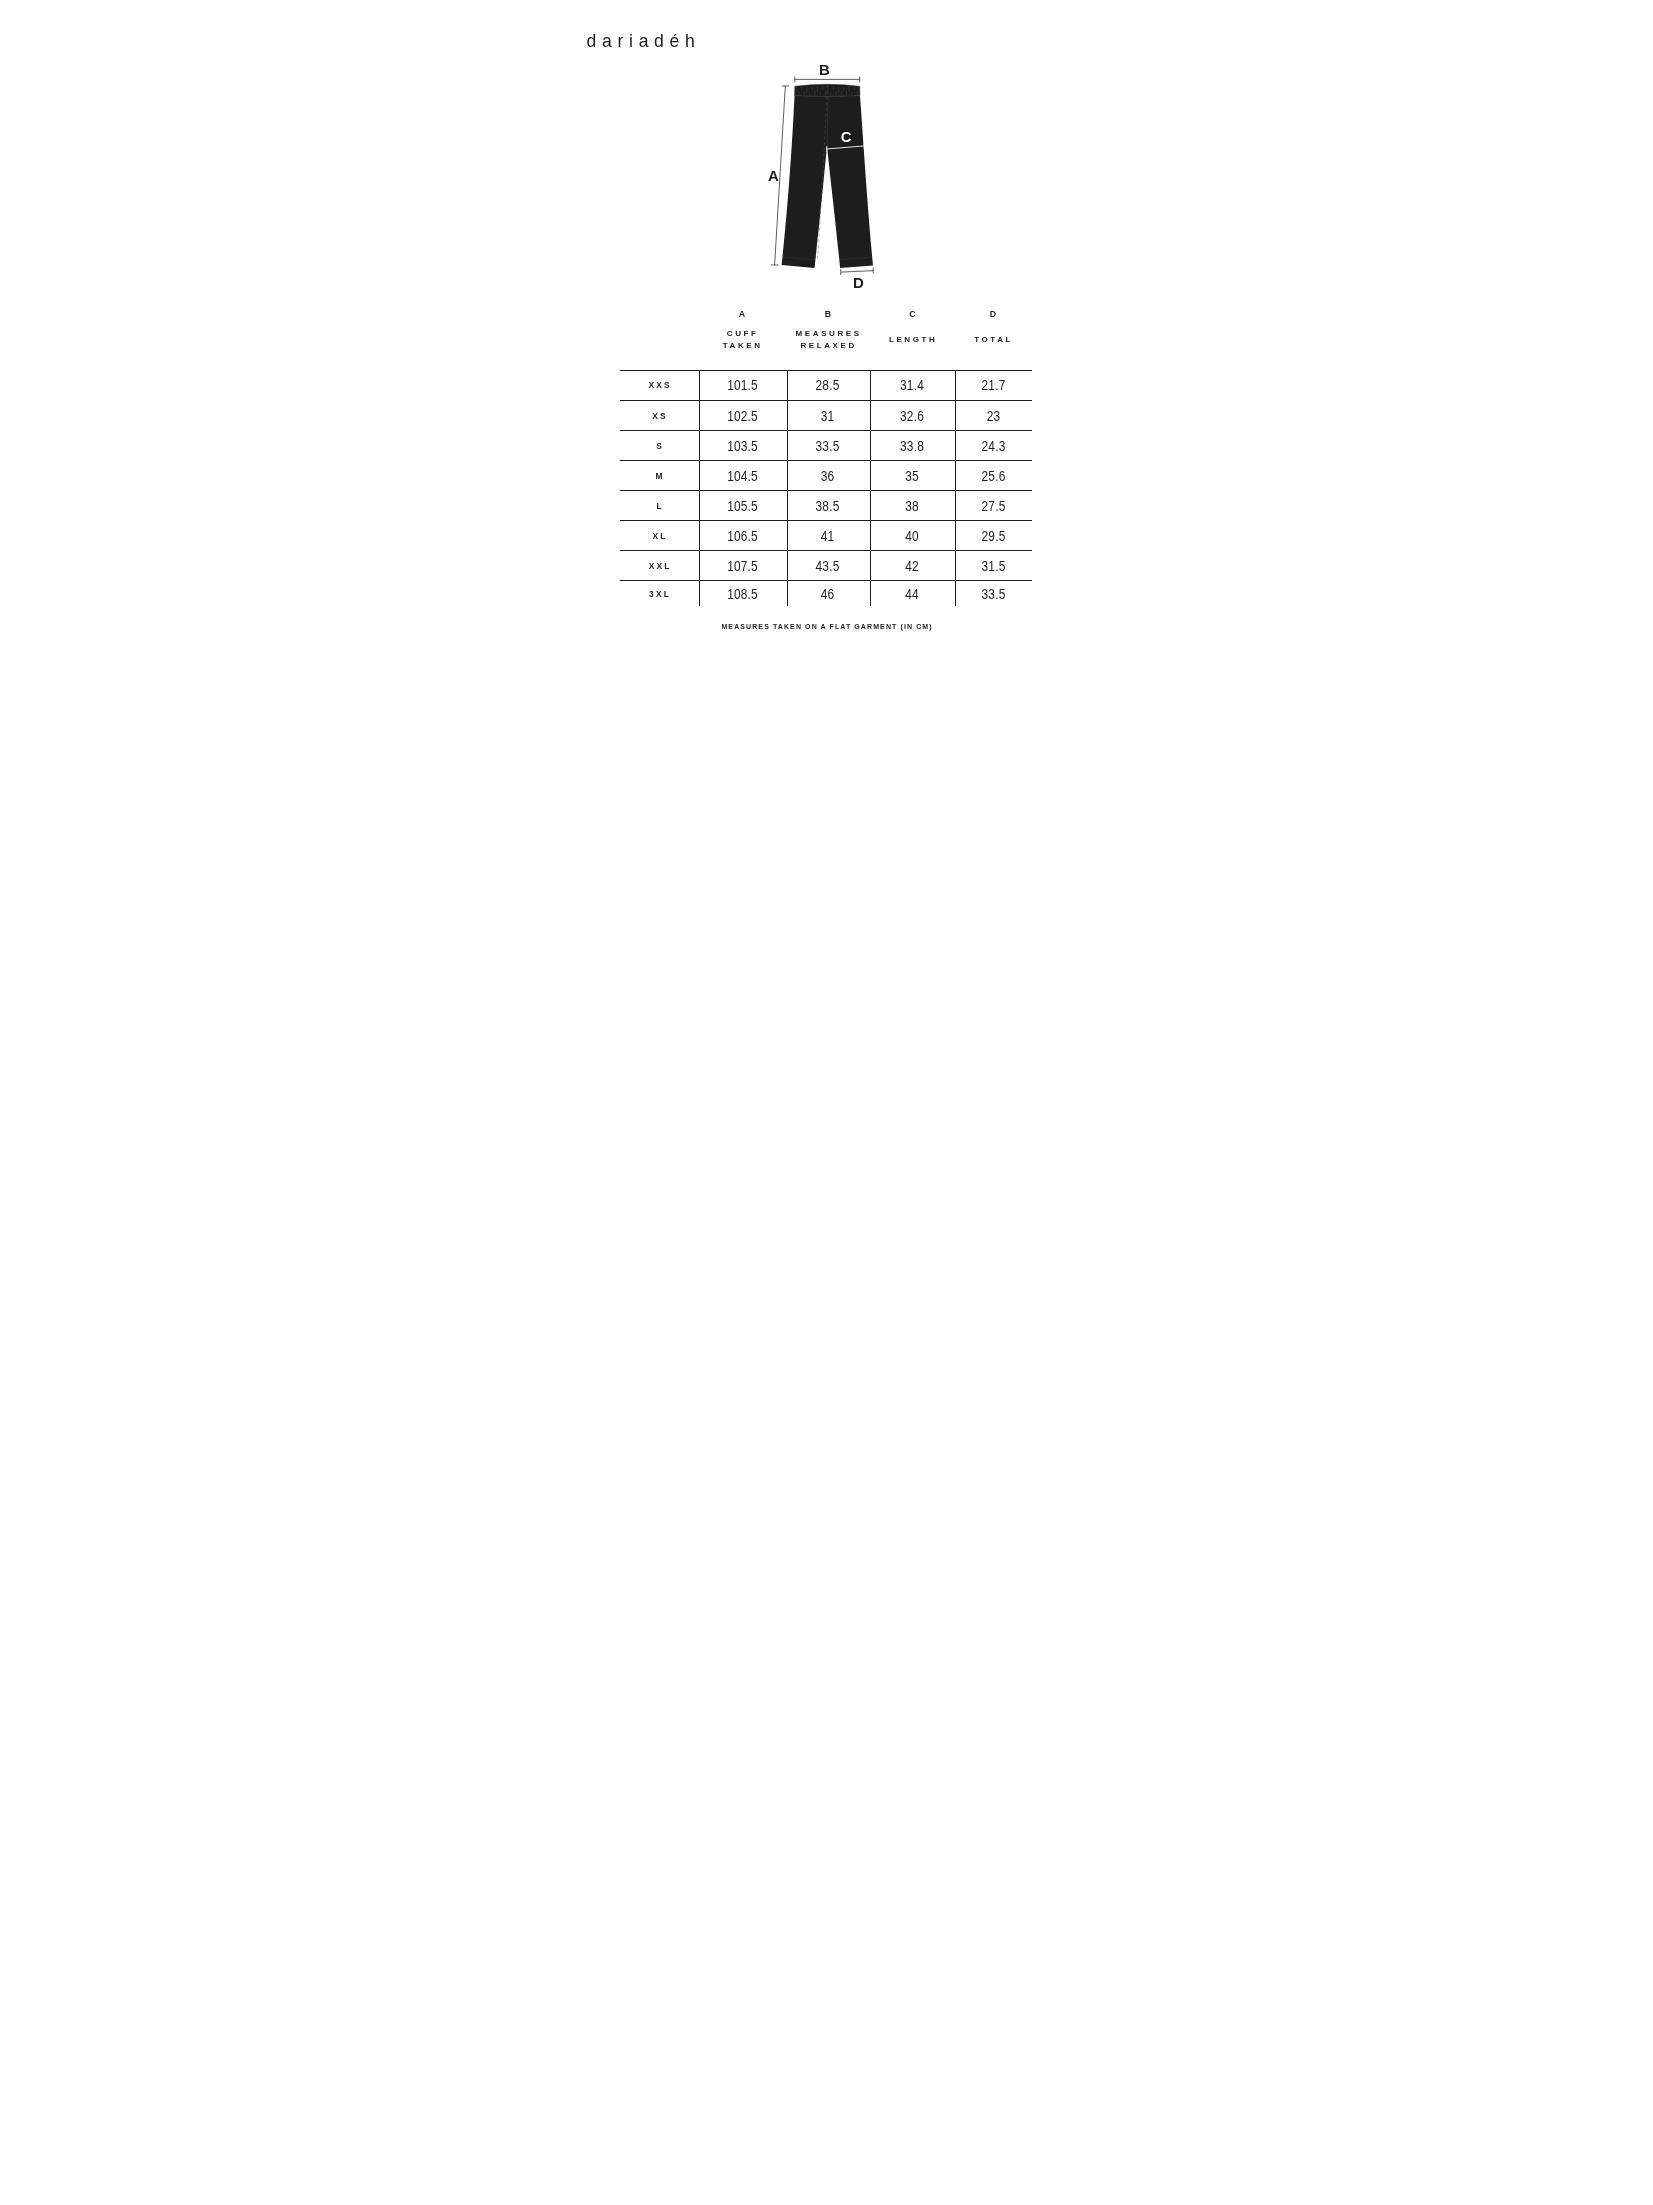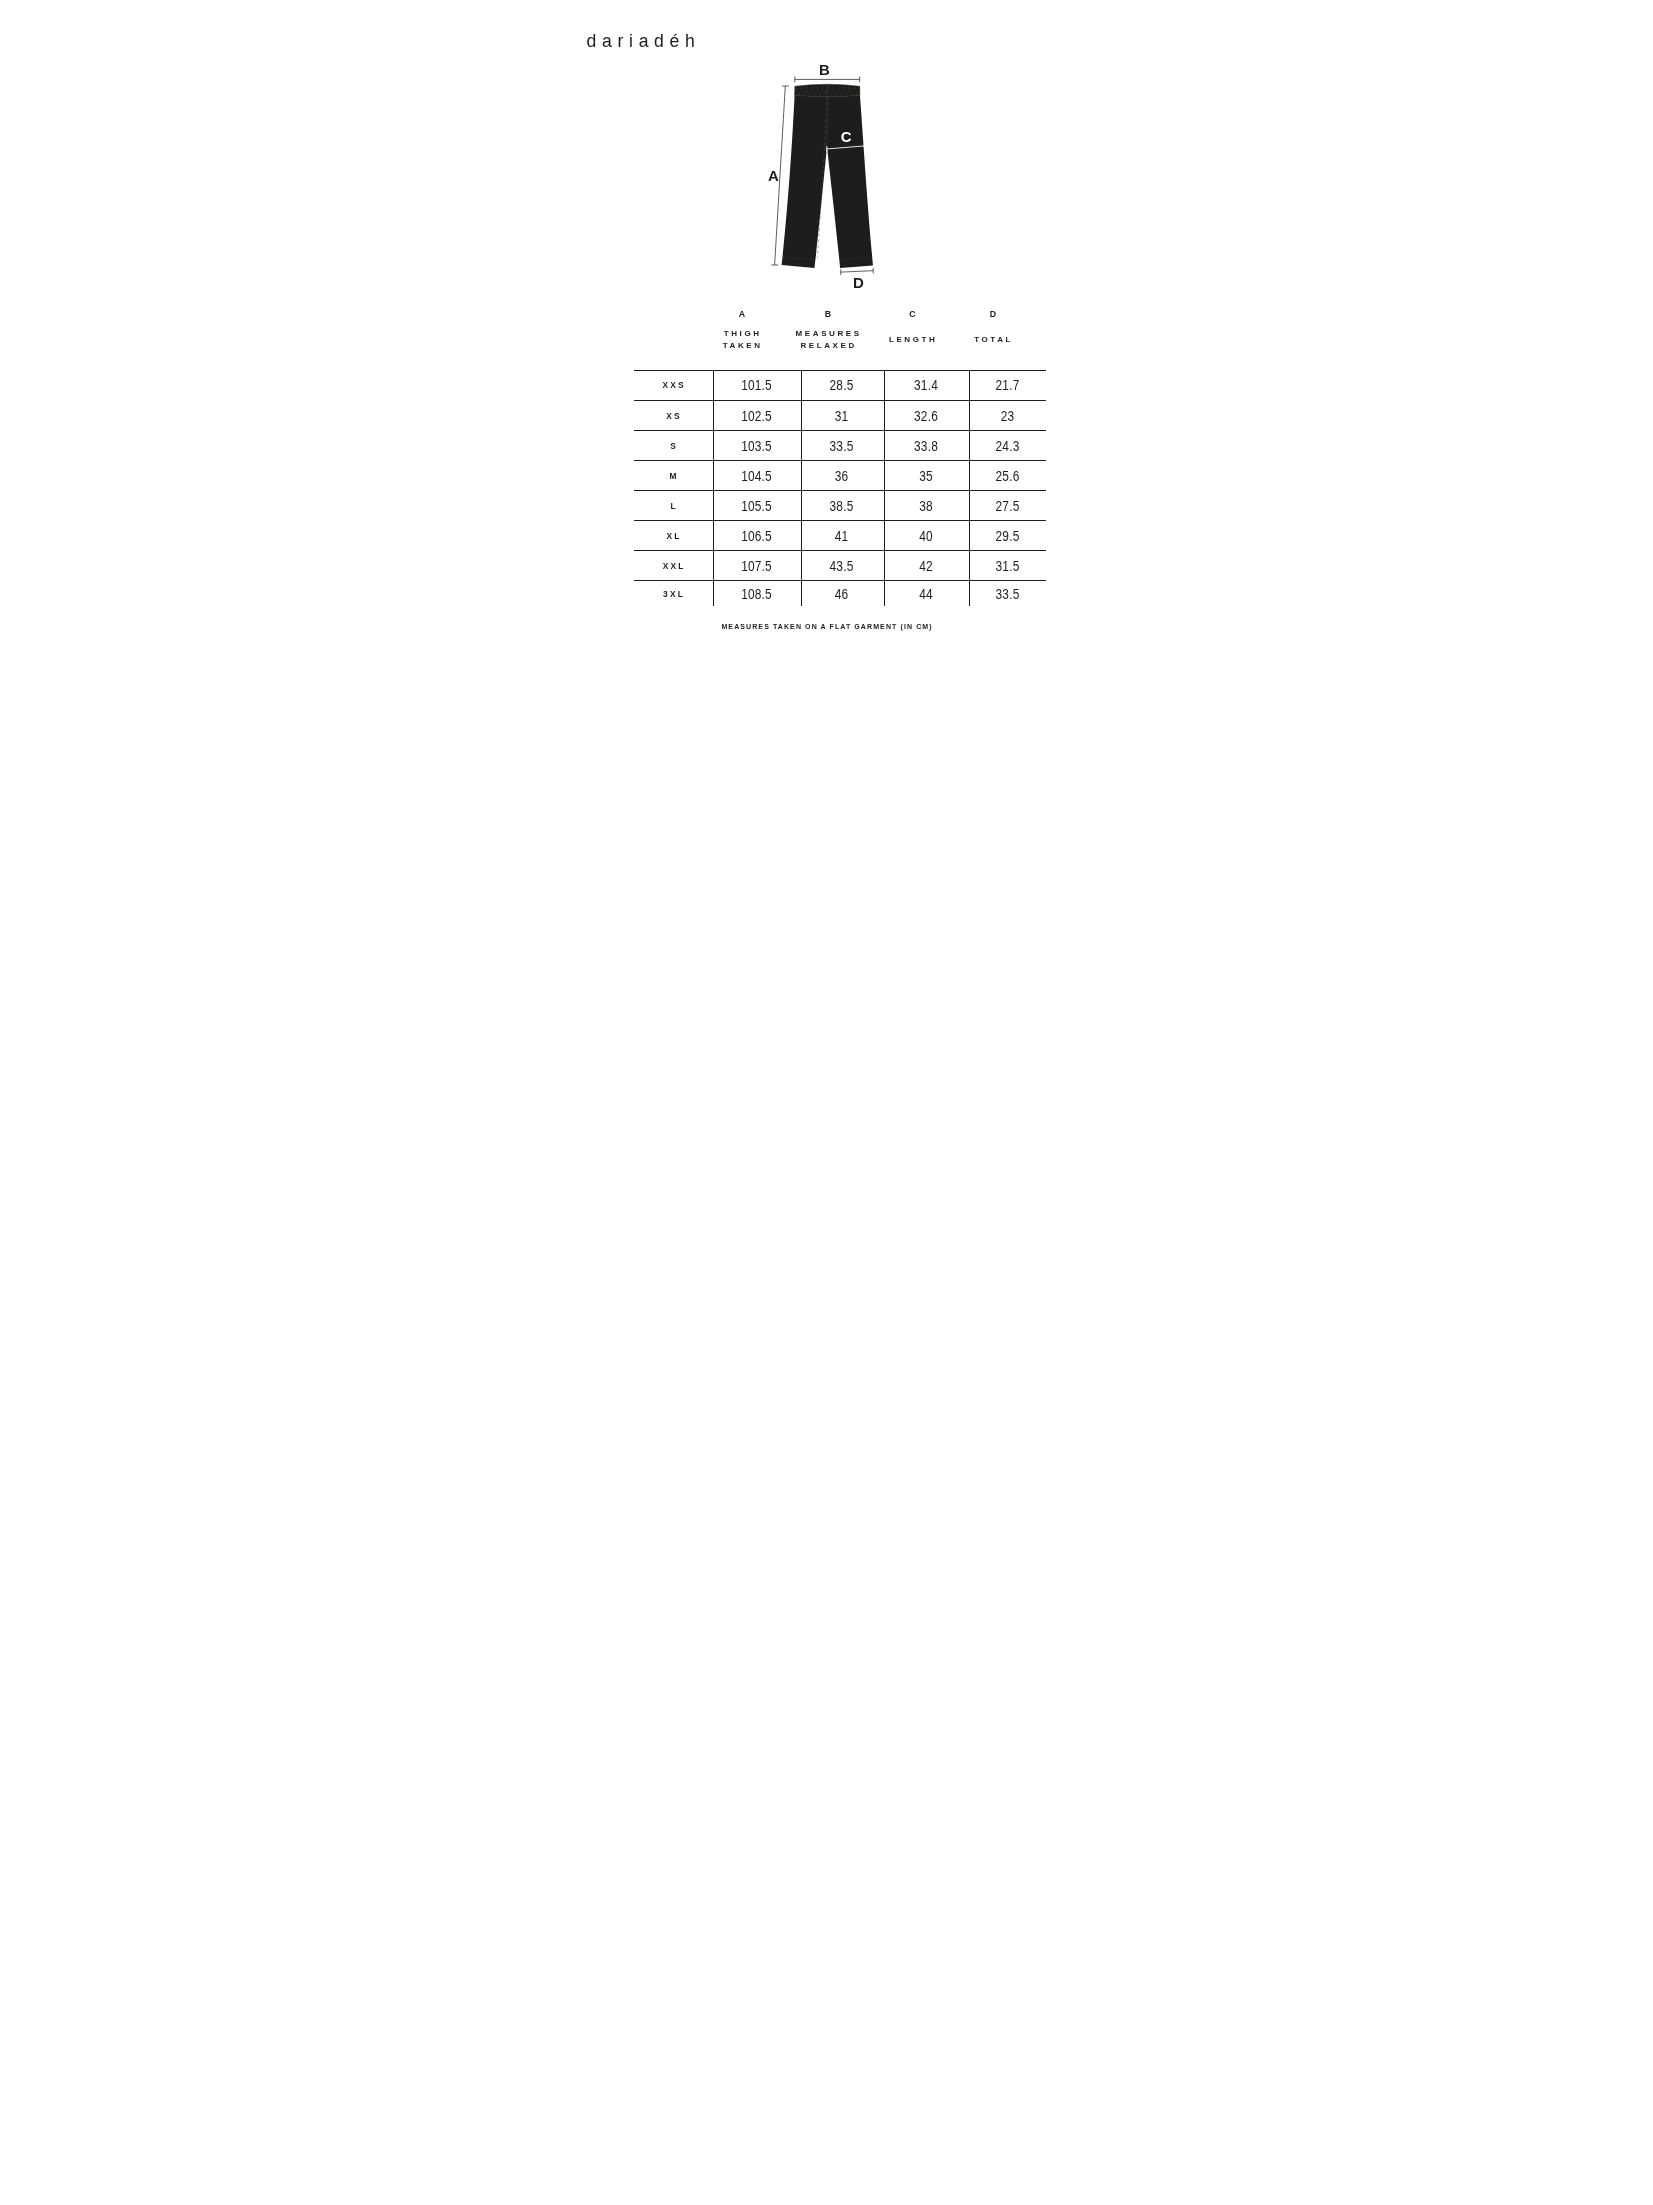--- a/index.html
+++ b/index.html
@@ -32,21 +32,21 @@
   .th.col-c{left:250px;width:86px;}
   .th.col-d{left:335px;width:77px;}
   .th-letter{font-size:8.8px;font-weight:bold;line-height:10.6px;letter-spacing:0.9px;text-indent:0.9px;}
   .th-name{
     position:absolute;top:18.5px;left:0;right:0;height:25px;
     display:flex;flex-direction:column;justify-content:center;
     font-size:8px;font-weight:bold;line-height:12.3px;letter-spacing:2.6px;text-indent:1.3px;
   }
   .th-name span{display:block;white-space:nowrap;}
   
-  .tbody{position:absolute;left:55px;top:370px;width:412px;height:236px;}
+  .tbody{position:absolute;left:41px;top:370px;width:412px;height:236px;}
   .hline{position:absolute;left:0;width:412px;height:0.9px;background:#1d1d1b;}
   .vline{position:absolute;top:0;width:0.4px;height:236px;background:#1d1d1b;}
   .trow{
     position:absolute;left:0;width:412px;height:29px;
     display:grid;grid-template-columns:79px 87px 83px 86px 77px;
     align-items:center;text-align:center;
   }
   .trow.last{height:25.6px;}
   .size{font-weight:bold;font-size:8.4px;letter-spacing:2.2px;text-indent:2.2px;}
   .val{font-size:14px;letter-spacing:0.2px;transform:scaleX(.85);}
@@ -110,21 +110,21 @@
         <path d="M268.7,478.2 L268.7,491.2"></path>
       </g>
       <text class="dim-label" x="235" y="524" text-anchor="middle" fill="#1d1d1b">D</text>
     </svg>
   </div>
 
   <div class="thead">
     <div class="th col-a">
       <div class="th-letter">A</div>
       <div class="th-name">
-        <span>THIGH</span>
+        <span>CUFF</span>
         <span>TAKEN</span>
       </div>
     </div>
     <div class="th col-b">
       <div class="th-letter">B</div>
       <div class="th-name">
         <span>MEASURES</span>
         <span>RELAXED</span>
       </div>
     </div>

